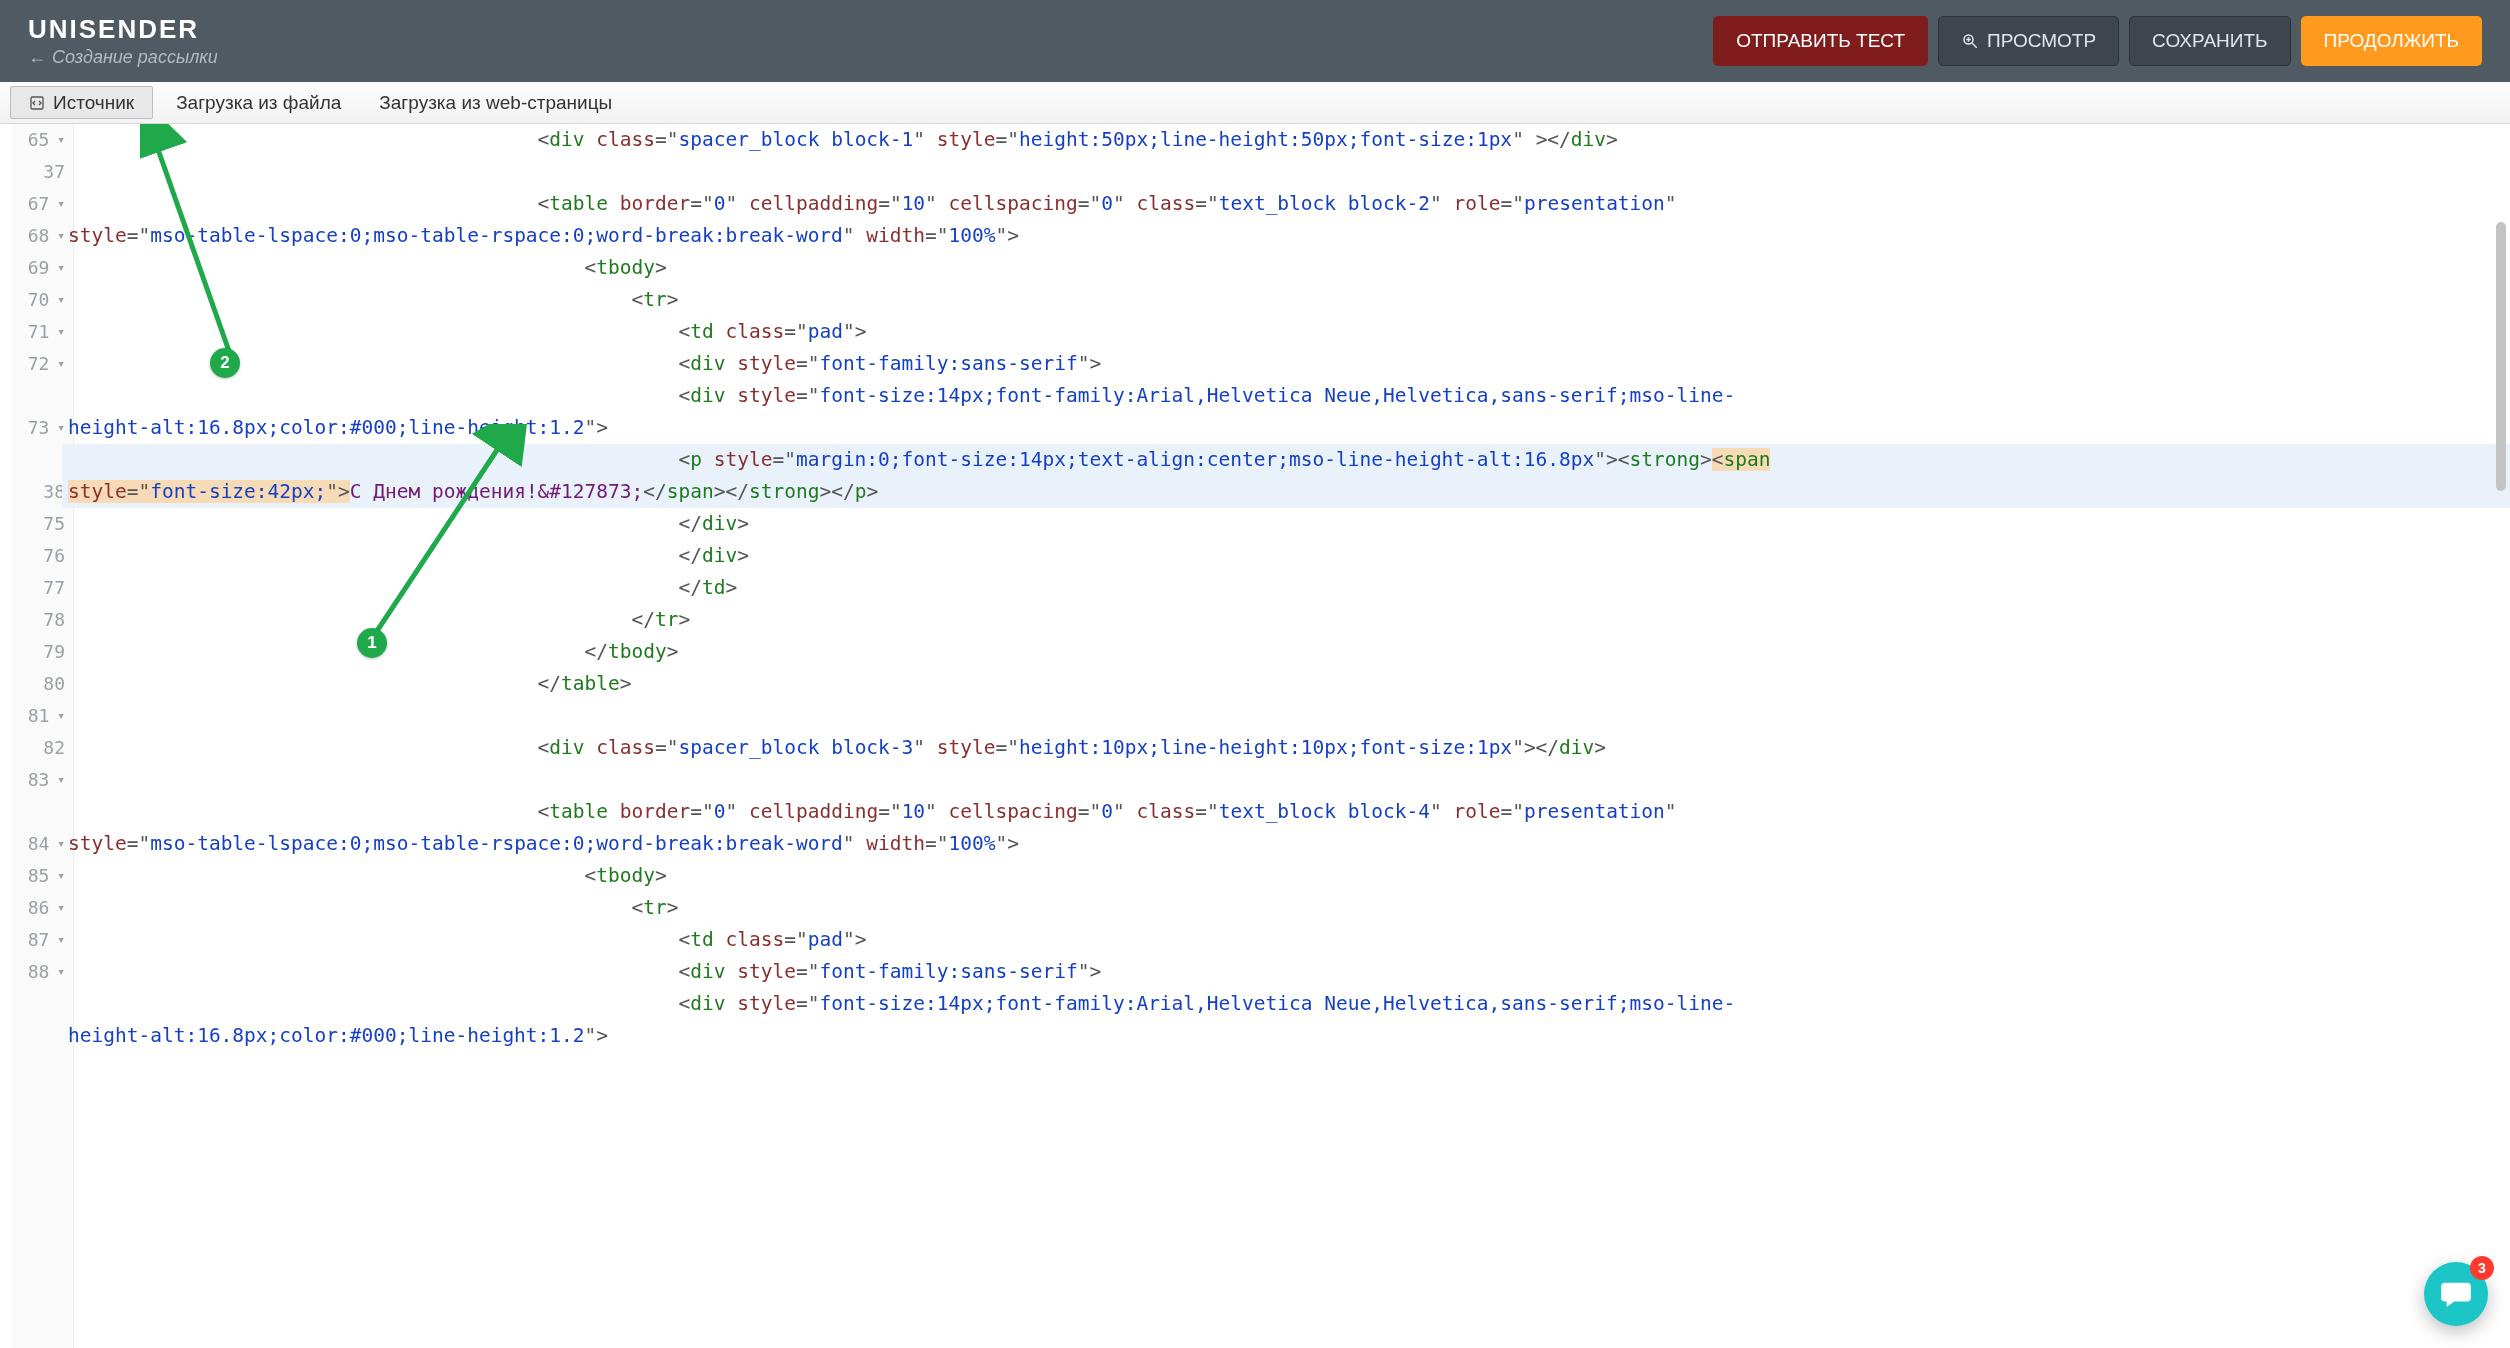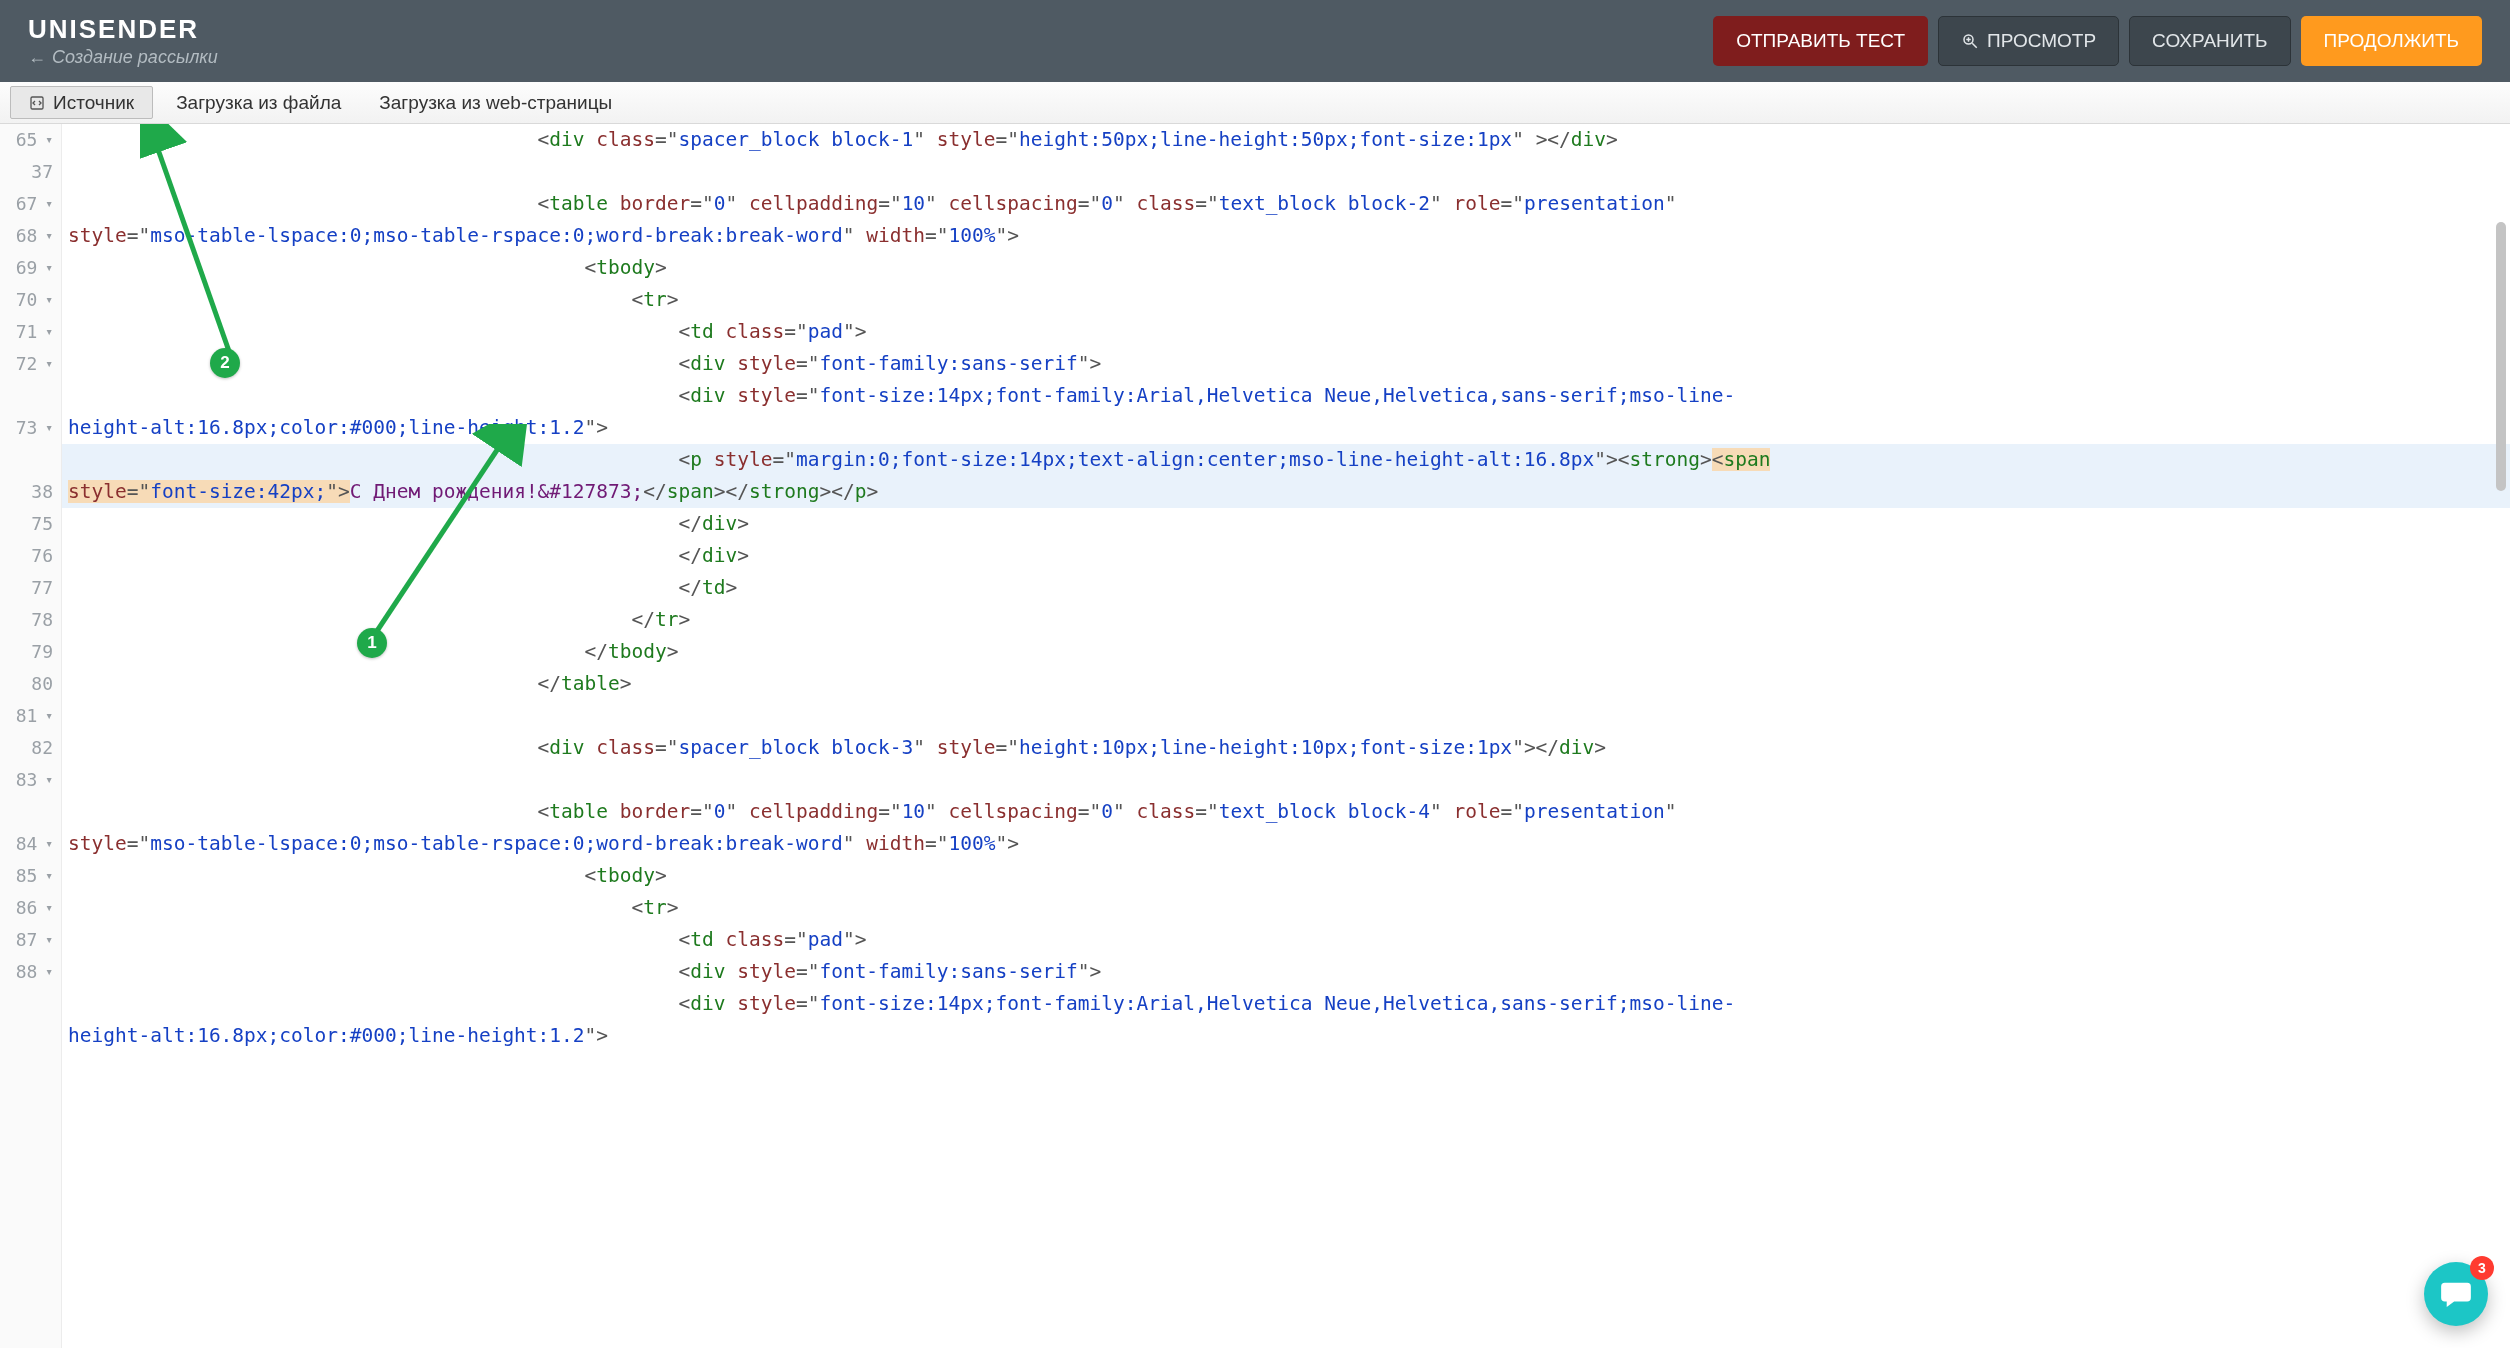--- a/index.html
+++ b/index.html
@@ -43,21 +43,21 @@
     border: 1px solid transparent;
   }
   .tab.active {
     background: #e8e8e8; border: 1px solid #bcbcbc; border-radius: 2px;
     display: inline-flex; align-items: center; gap: 8px; margin: 4px 4px 4px 0;
   }
   .tab .src-icon { width: 16px; height: 16px; }
 
   .editor-wrap { position: relative; width: 100%; height: calc(100% - 82px - 42px); overflow: hidden; }
   .gutter {
-    position: absolute; left: 0; top: 0; width: 62px; height: 100%;
+    position: absolute; left: 12px; top: 0; width: 62px; height: 100%;
     background: #fafafa; color: #9aa0a6; font-family: Menlo, Consolas, monospace; font-size: 18px;
     text-align: right; padding-right: 8px; border-right: 1px solid #ececec;
   }
   .gutter .ln { height: 32px; line-height: 32px; white-space: nowrap; }
   .gutter .fold::after { content: " \25BE"; color: #9aa0a6; font-size: 13px; vertical-align: 2px; }
 
   .code {
     position: absolute; left: 62px; right: 0; top: 0; bottom: 0; overflow: hidden;
     font-family: Menlo, Consolas, monospace; font-size: 19.5px; color: #333;
   }

